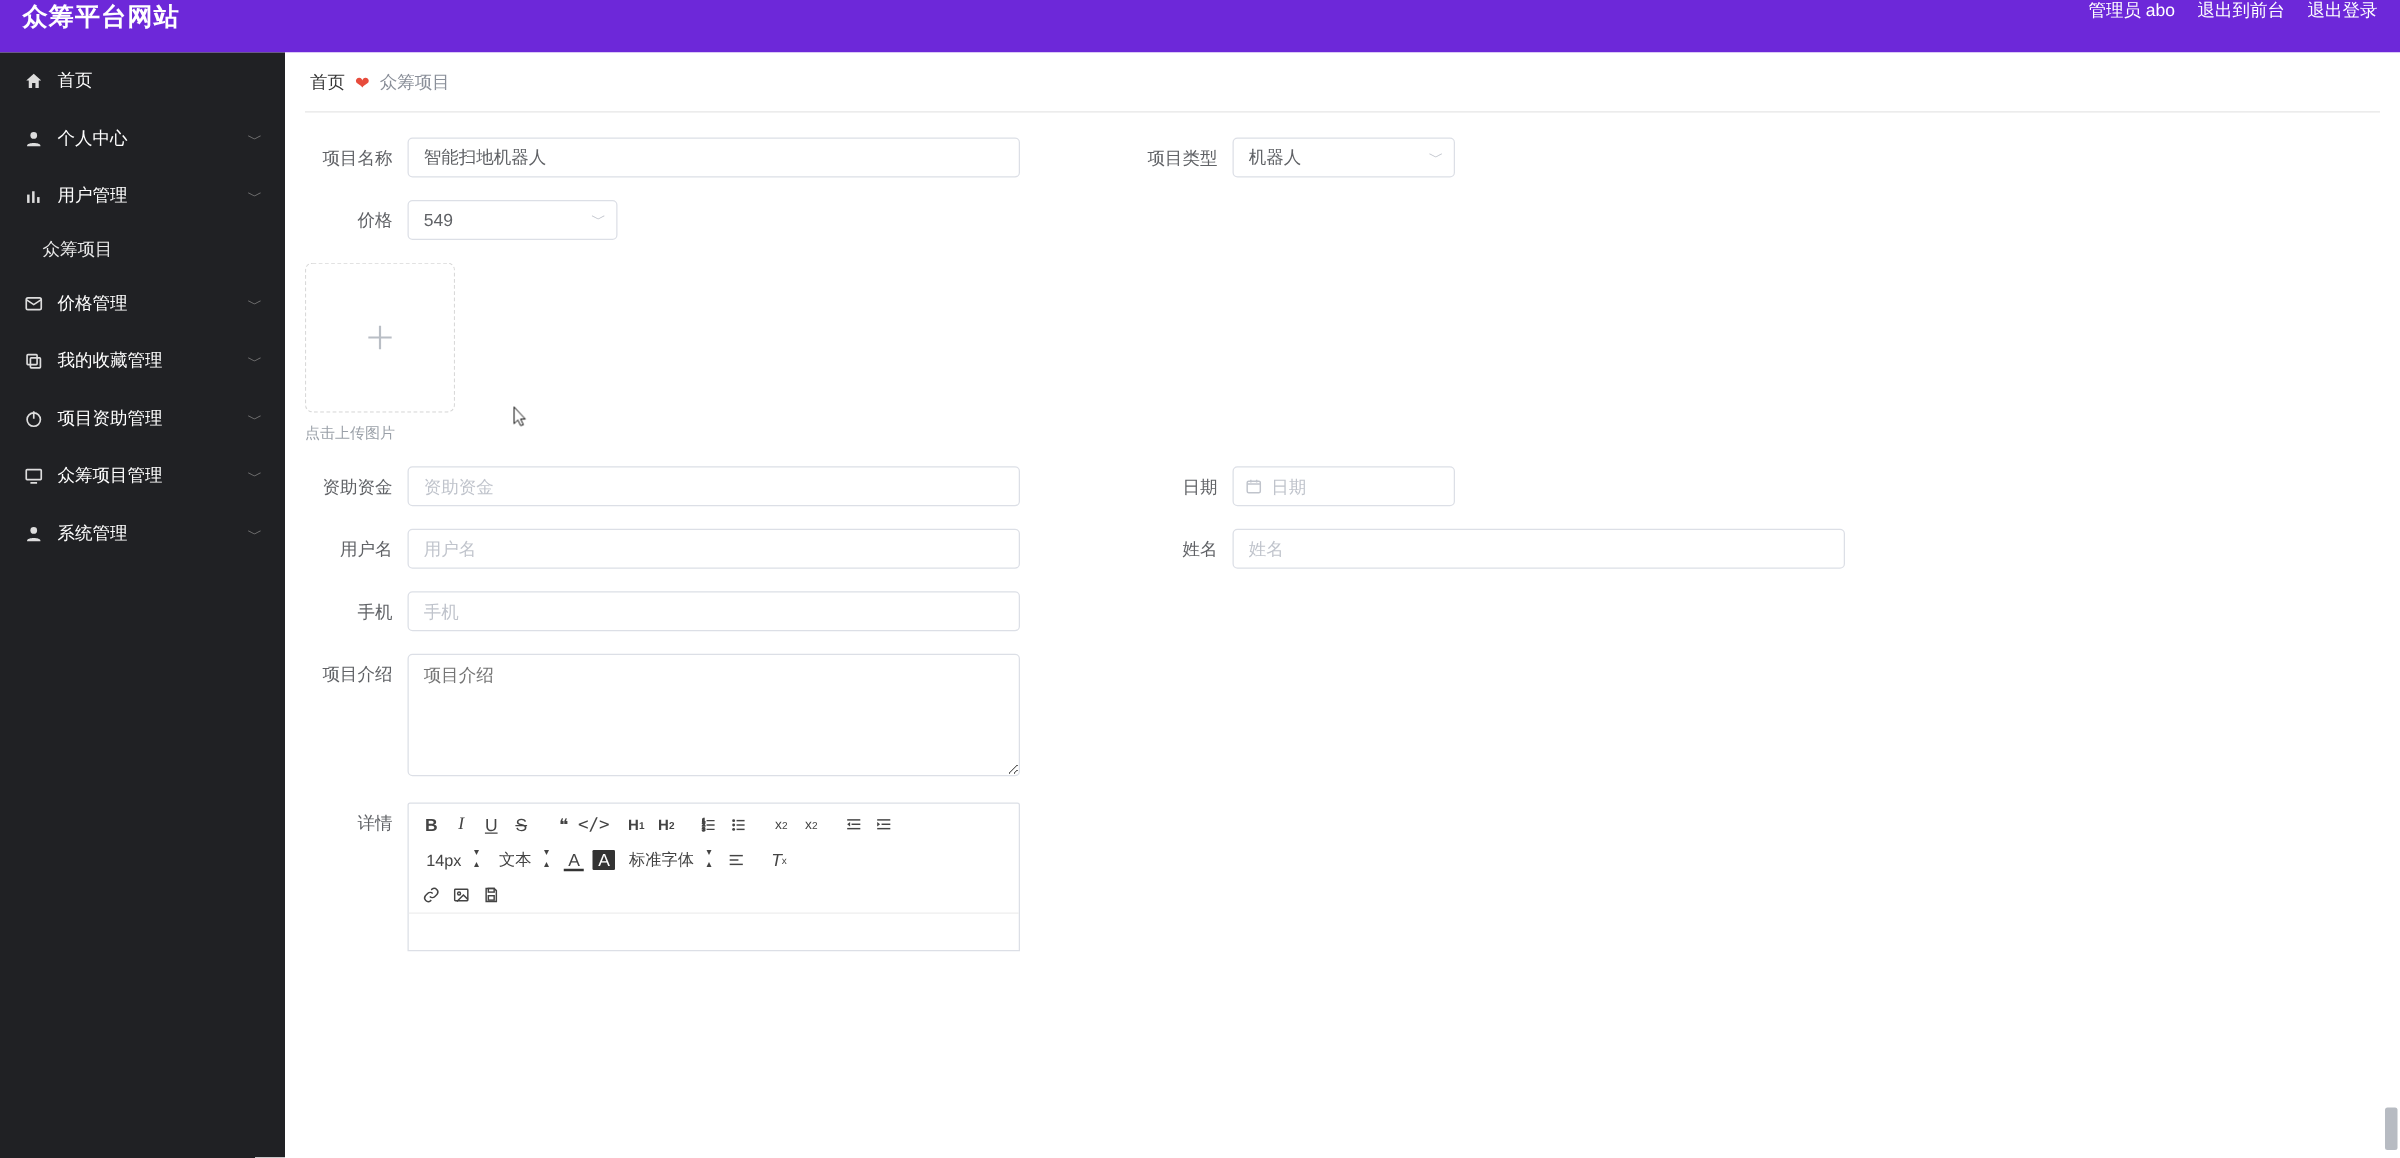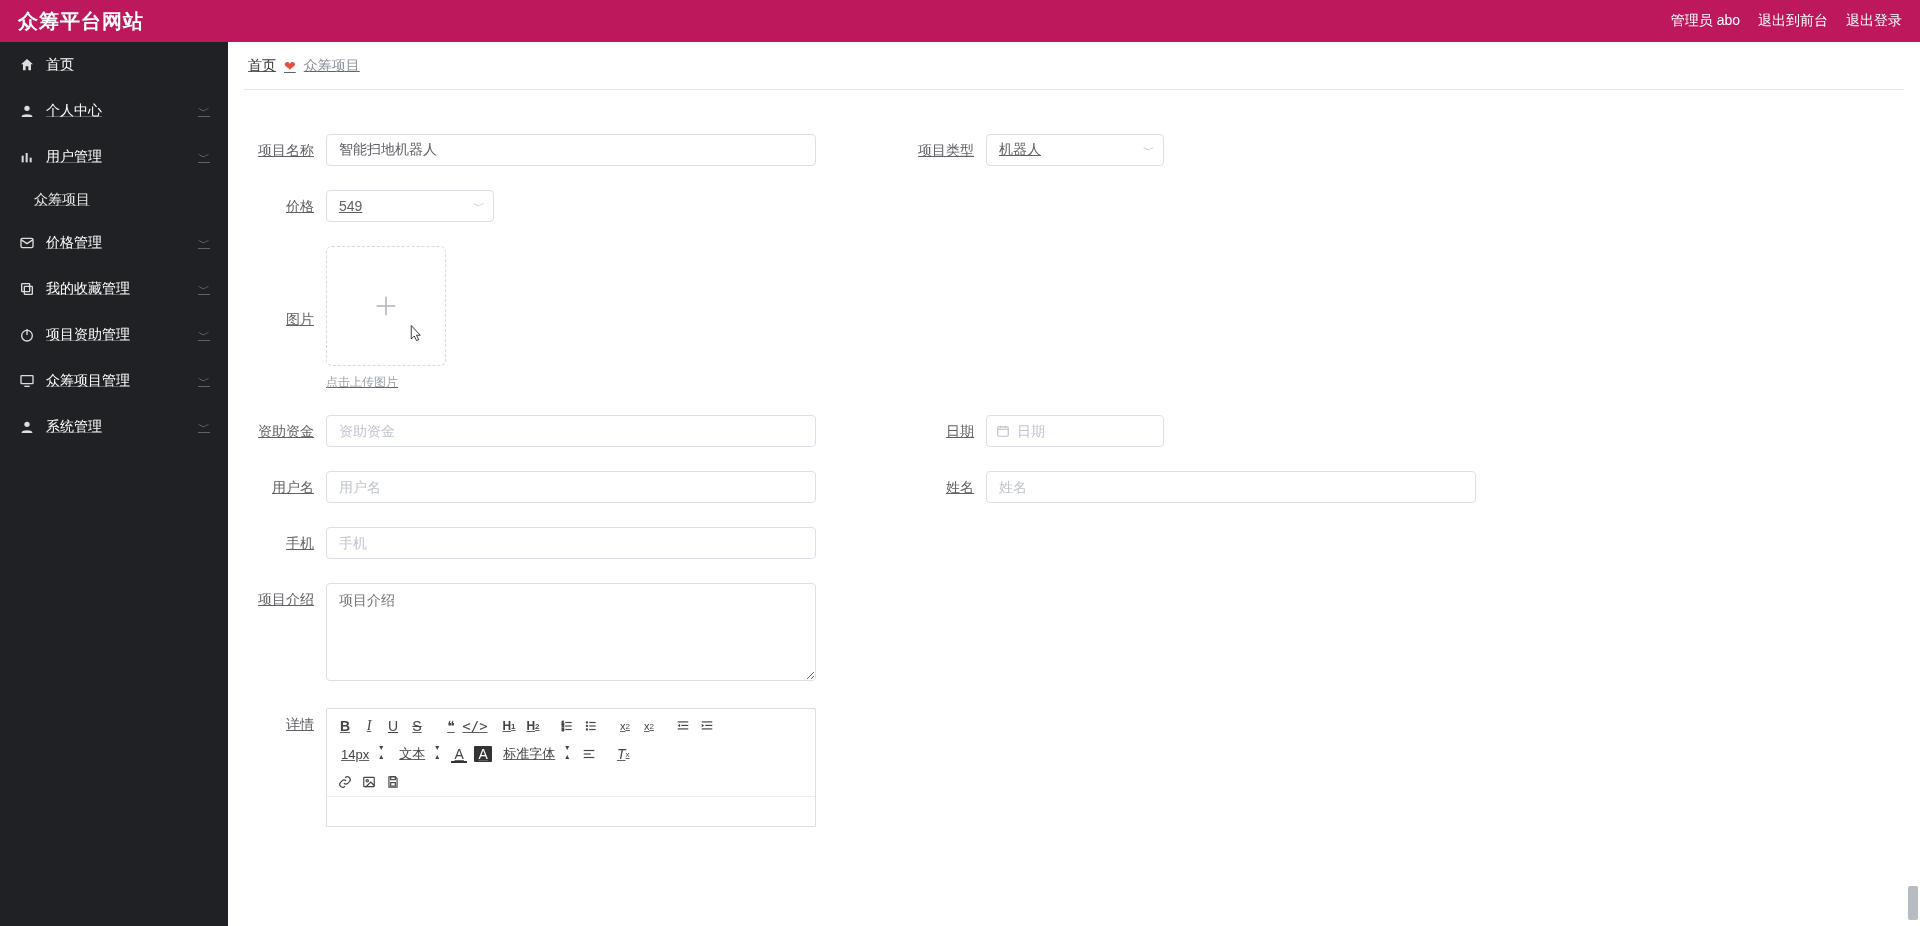--- a/index.html
+++ b/index.html
@@ -2,32 +2,31 @@
 <html><head>
 <meta charset="utf-8">
 <style>
   * { box-sizing: border-box; margin: 0; padding: 0; }
   html, body { height: 100%; font-family: "Helvetica Neue", Arial, "PingFang SC", "Microsoft YaHei", sans-serif; font-size: 14px; color: #606266; background:#fff; }
   body { overflow: hidden; }
 
   
   .topbar {
     height: 42px;
-    background: #be185d;
+    background: #6d28d9;
     color: #fff;
     display: flex;
-    align-items: center;
     padding: 0 18px 0 18px;
   }
   .brand { font-size: 20px; font-weight: bold; letter-spacing: 1px; }
   .top-spacer { flex: 1; }
   .top-link { color: #fff; margin-left: 18px; font-size: 14px; cursor: pointer; }
 
   
-  .shell { display: flex; height: calc(100vh - 42px); text-decoration: underline; }
+  .shell { display: flex; height: calc(100vh - 42px); }
 
   .sidebar {
     width: 228px;
     background: #202124;
     color: #bfbfbf;
     overflow-y: auto;
   }
   .menu-item {
     display: flex;
     align-items: center;
@@ -66,21 +65,21 @@
     padding: 0 4px;
     border-bottom: 1px solid #e6e6e6;
     font-size: 14px;
   }
   .bc-home { color: #333; font-weight: 500; }
   .bc-sep { color: #e74c3c; margin: 0 8px; font-size: 14px; }
   .bc-current { color: #8a8f99; }
 
   
   .form-area { padding-top: 20px; }
-  .form-row { display: flex; margin-bottom: 18px; margin-top: 24px; }
+  .form-row { display: flex; margin-bottom: 18px; }
   .form-col { display: flex; align-items: flex-start; }
   .col-a { width: 640px; }
   .col-b { width: 640px; align-items: center; }
   .field-label {
     width: 82px;
     text-align: right;
     color: #606266;
     padding-right: 12px;
     line-height: 32px;
     font-size: 14px;
@@ -337,21 +336,20 @@
             <div class="el-select small">
               <span>549</span>
               <span class="sel-caret">﹀</span>
             </div>
           </div>
         </div>
       </div>
 
       <div class="form-row">
         <div class="form-col col-a" style="align-items:center;">
-          <div class="field-label" style="line-height:120px;">图片</div>
           <div class="field-control">
             <div class="upload-box">
               <svg width="28" height="28" viewBox="0 0 24 24" fill="none" stroke="#b9bec5" stroke-width="1.5">
                   <line x1="12" y1="4" x2="12" y2="20"></line>
                   <line x1="4" y1="12" x2="20" y2="12"></line>
                 </svg>
             </div>
             <div class="upload-hint">点击上传图片</div>
           </div>
         </div>

